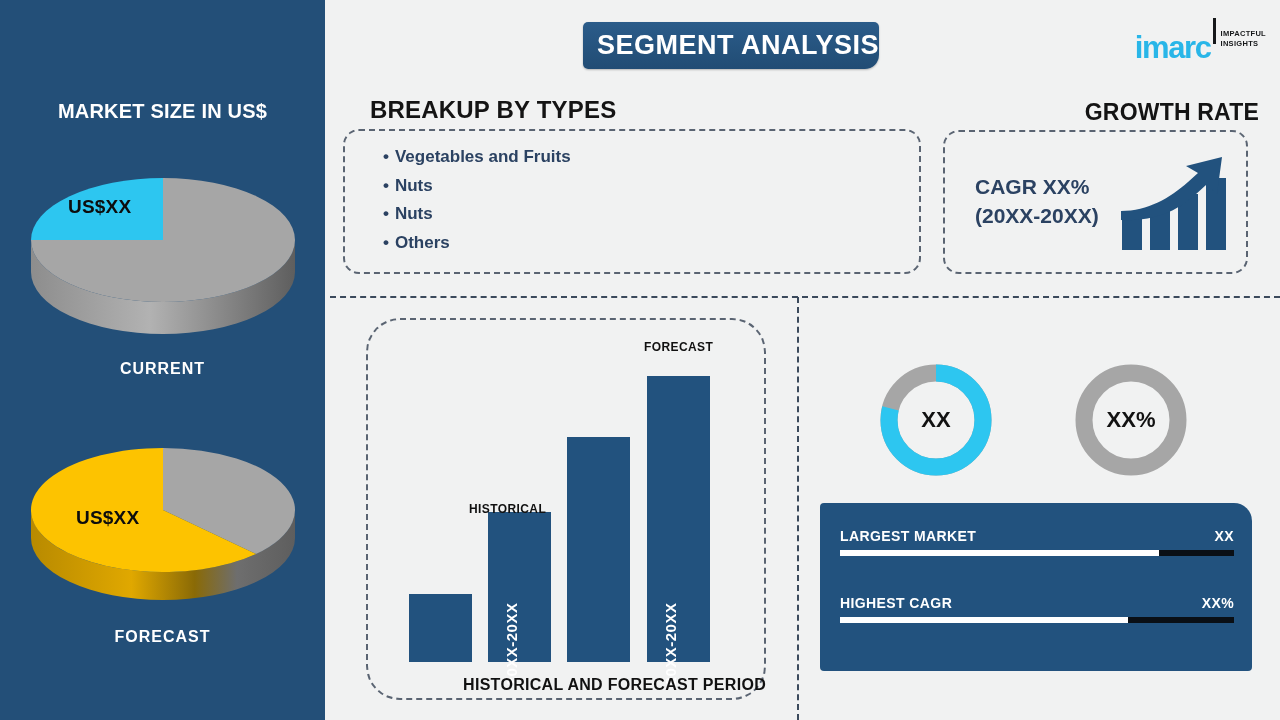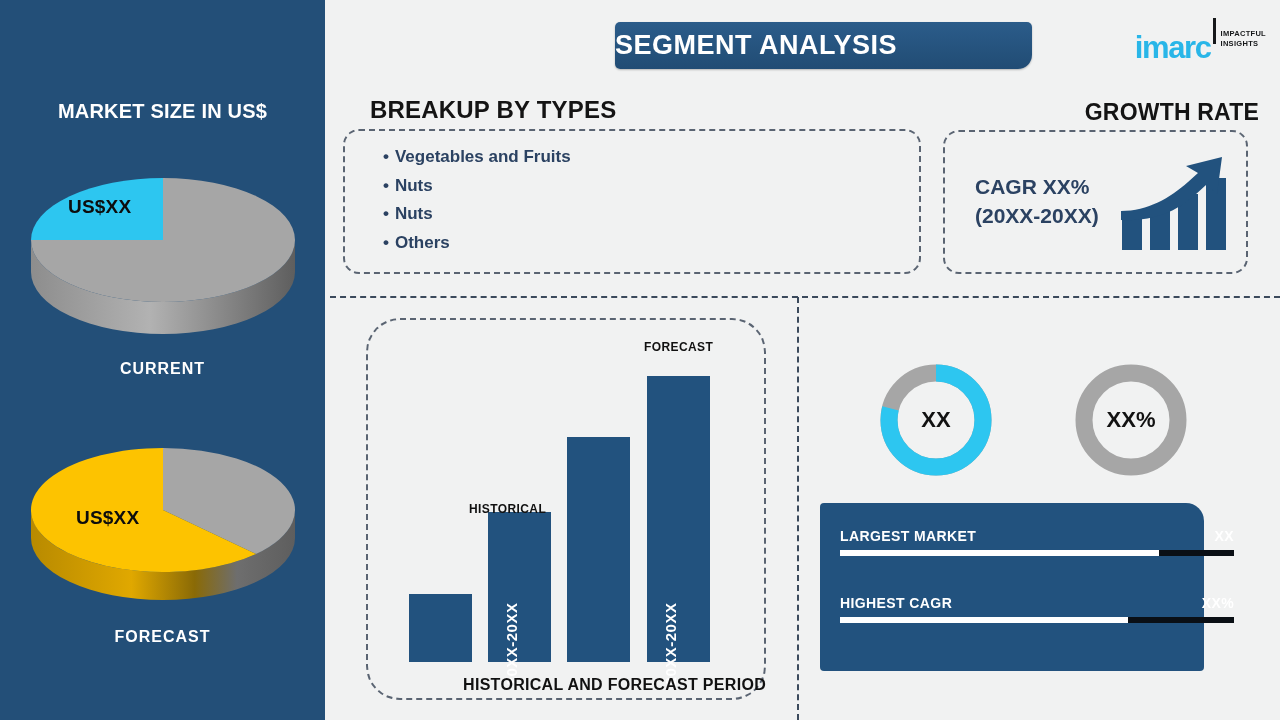--- a/index.html
+++ b/index.html
@@ -48,26 +48,25 @@
   }
   #value-current { top: 196px; left: 68px; }
   #value-forecast { top: 507px; left: 76px; }
 
   
   #header-band {
     position: absolute; left: 325px; top: 0; width: 955px; height: 90px;
   }
   #header-pill {
     position: absolute; left: 258px; top: 22px;
-    width: 417px; height: 47px;
+    width: 296px; height: 47px;
     background: linear-gradient(180deg,#2b5c8a 0%, #214c74 100%);
     border-radius: 5px 5px 14px 5px;
-    display: flex; align-items: center; justify-content: flex-start;
+    display: flex; align-items: center; justify-content: flex-end;
     box-shadow: 0 1px 2px rgba(0,0,0,.25);
-    margin-left: 32px;
   }
   #header-title {
     color: #ffffff; font-size: 27px; font-weight: bold; letter-spacing: .5px;
   }
   #logo {
     position: absolute; right: 14px; top: 14px;
     display: flex; align-items: center; height: 34px;
   }
   #logo-word {
     font-size: 31px; font-weight: bold; color: #29b6e8;
@@ -160,21 +159,21 @@
   #donut-left  { left: 876px; top: 360px; }
   #donut-right { left: 1071px; top: 360px; }
   .donut-center {
     position: absolute; left: 0; top: 0; width: 120px; height: 120px;
     display: flex; align-items: center; justify-content: center;
     font-size: 22px; font-weight: bold; color: #121212;
   }
 
   
   #metrics-panel {
-    position: absolute; left: 820px; top: 503px; width: 384px; height: 168px;
+    position: absolute; left: 820px; top: 503px; width: 432px; height: 168px;
     background: #22527e;
     border-radius: 4px 18px 4px 4px;
   }
   .metric { position: absolute; left: 20px; width: 394px; }
   #metric-1 { top: 25px; }
   #metric-2 { top: 92px; }
   .metric-row {
     display: flex; align-items: baseline; justify-content: space-between;
     margin-bottom: 6px;
   }

